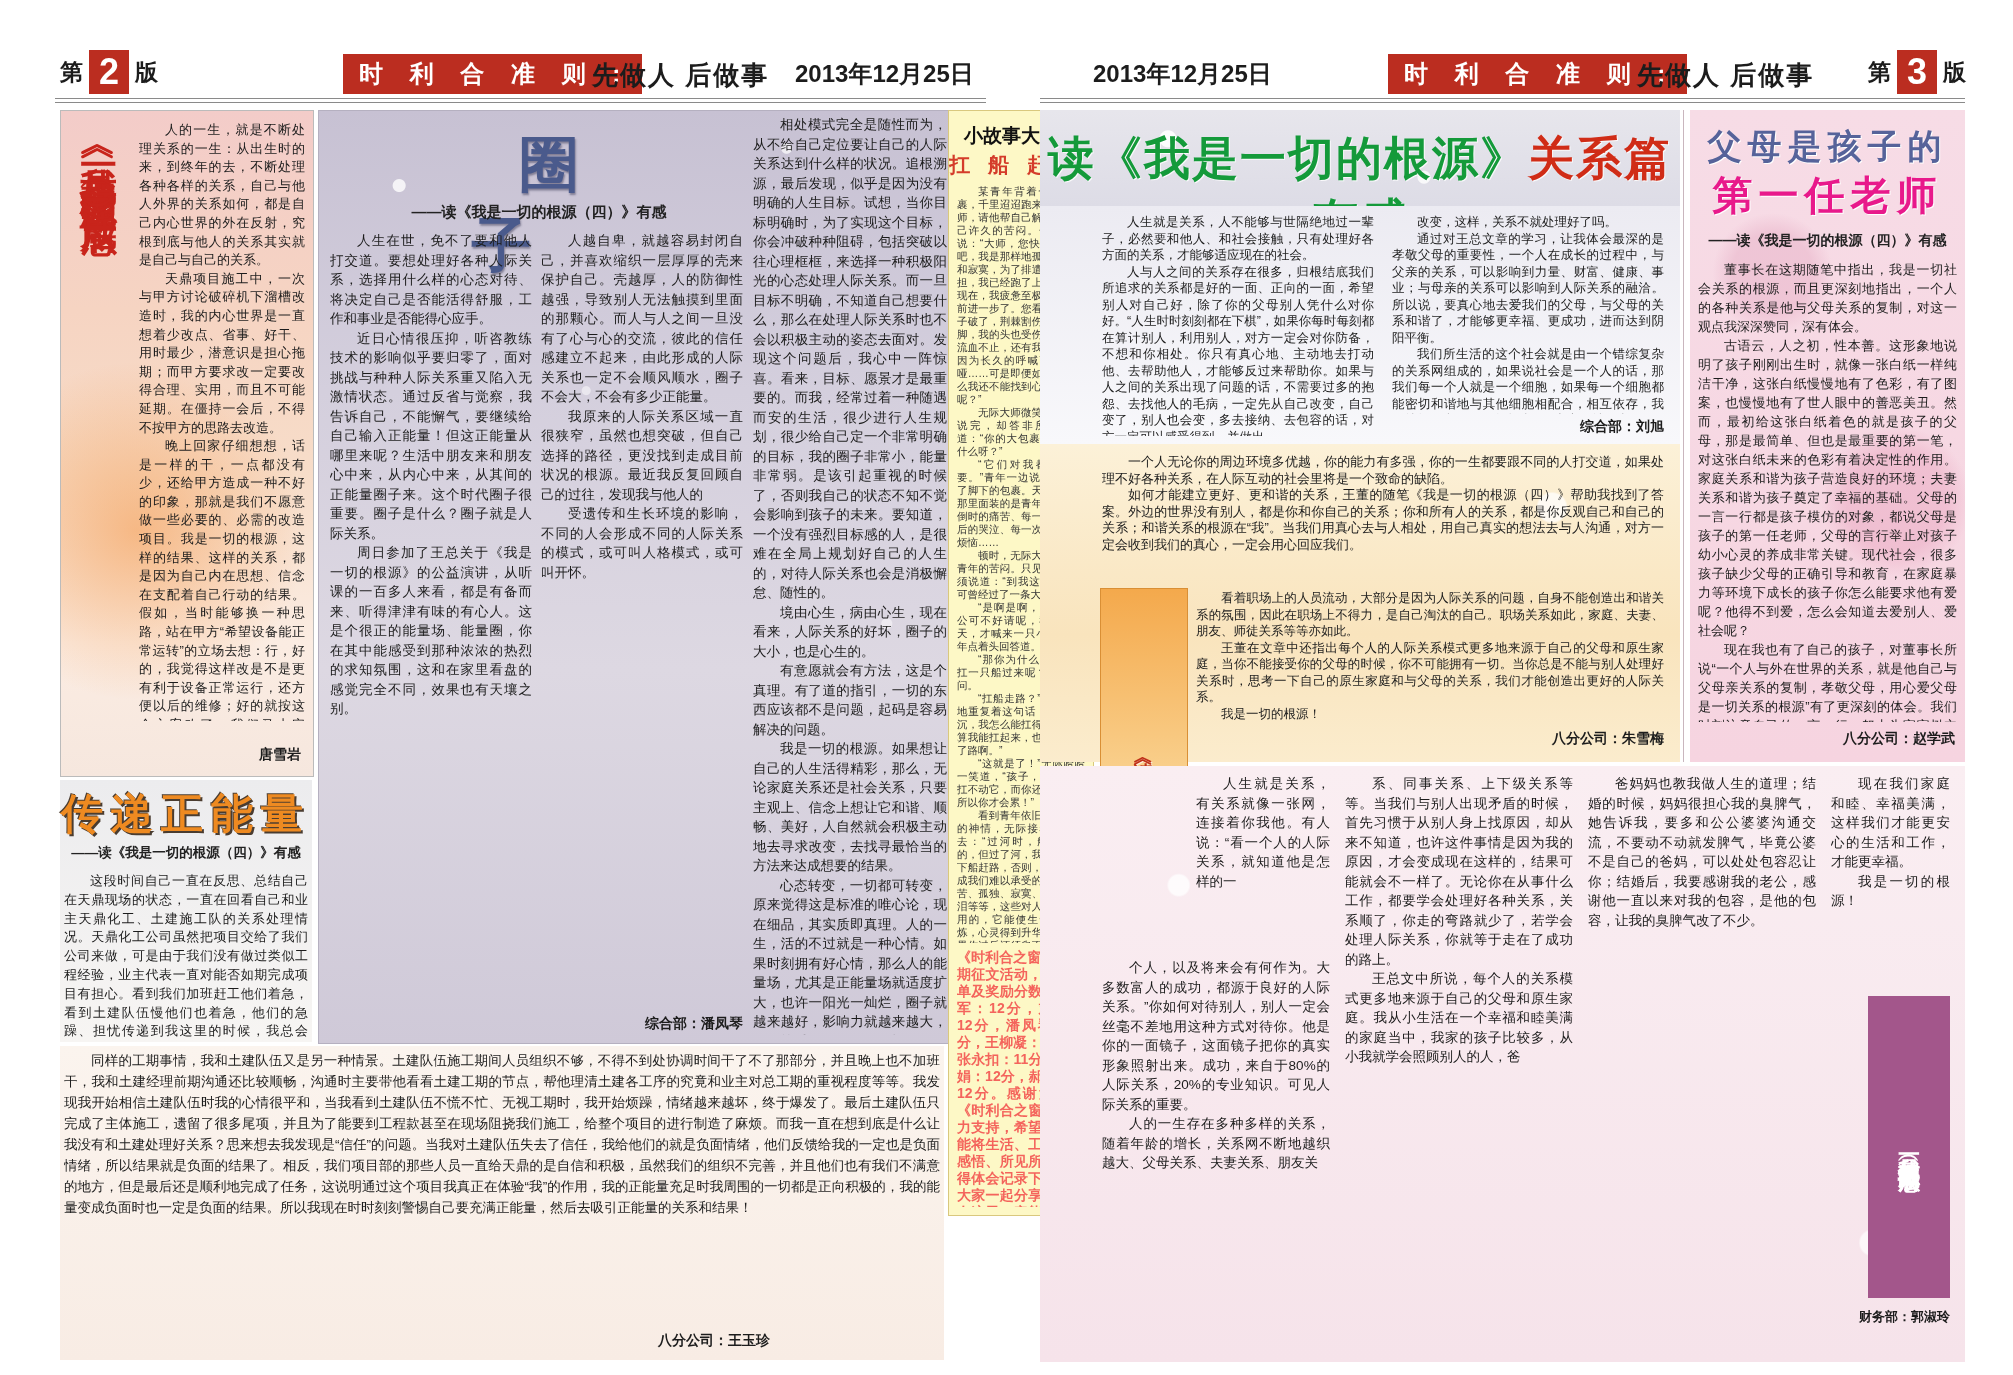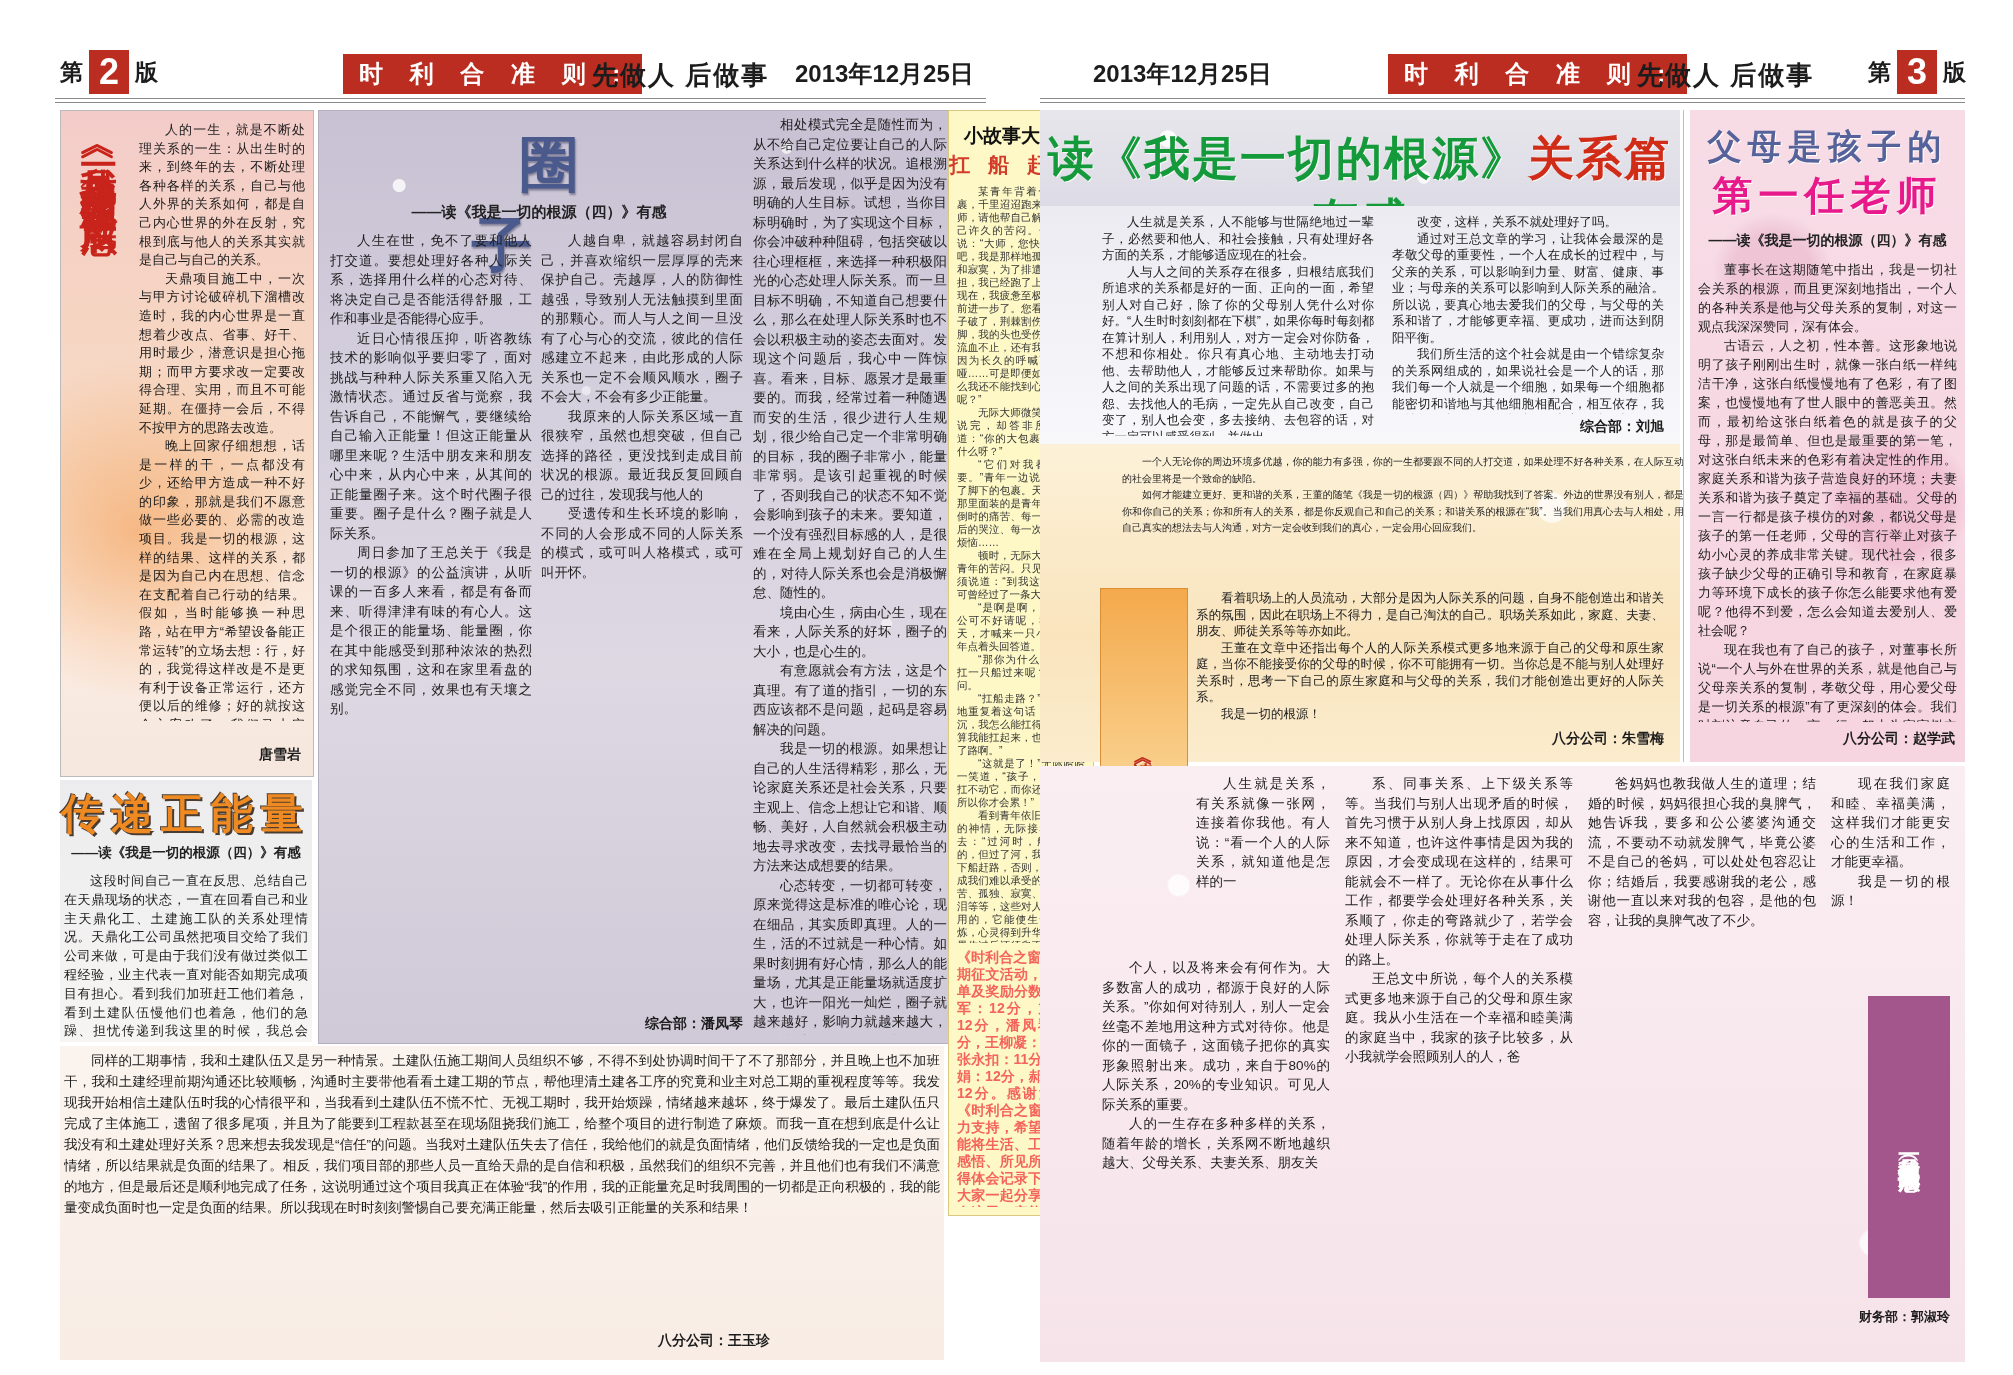--- a/index.html
+++ b/index.html
@@ -184,21 +184,21 @@
     </div>
   <div class="abs qz-col" style="left:352px;top:8px;width:272px;height:200px;font-size:12.5px;line-height:16.5px;">
       <p class="para">改变，这样，关系不就处理好了吗。</p>
       <p class="para">通过对王总文章的学习，让我体会最深的是孝敬父母的重要性，一个人在成长的过程中，与父亲的关系，可以影响到力量、财富、健康、事业；与母亲的关系可以影响到人际关系的融洽。所以说，要真心地去爱我们的父母，与父母的关系和谐了，才能够更幸福、更成功，进而达到阴阳平衡。</p>
       <p class="para">我们所生活的这个社会就是由一个错综复杂的关系网组成的，如果说社会是一个人的话，那我们每一个人就是一个细胞，如果每一个细胞都能密切和谐地与其他细胞相配合，相互依存，我们就能够生活在一个和谐的、安定的社会中。</p>
     </div>
   <div class="abs byline" style="left:444px;top:212px;width:180px;">综合部：刘旭</div>
 </div>
 
 <div class="abs zhu-bg" style="left:1040px;top:444px;width:640px;height:318px;">
-  <div class="abs body-txt" style="left:62px;top:10px;width:562px;height:130px;font-size:10px;line-height:16.5px;margin-left:20px;">
+  <div class="abs body-txt" style="left:62px;top:10px;width:562px;height:130px;font-size:13px;line-height:16.5px;">
       <p class="para">一个人无论你的周边环境多优越，你的能力有多强，你的一生都要跟不同的人打交道，如果处理不好各种关系，在人际互动的社会里将是一个致命的缺陷。</p>
       <p class="para">如何才能建立更好、更和谐的关系，王董的随笔《我是一切的根源（四）》帮助我找到了答案。外边的世界没有别人，都是你和你自己的关系；你和所有人的关系，都是你反观自己和自己的关系；和谐关系的根源在“我”。当我们用真心去与人相处，用自己真实的想法去与人沟通，对方一定会收到我们的真心，一定会用心回应我们。</p>
     </div>
   <div class="abs body-txt" style="left:156px;top:146px;width:468px;height:134px;font-size:12.5px;line-height:16.5px;">
       <p class="para">看着职场上的人员流动，大部分是因为人际关系的问题，自身不能创造出和谐关系的氛围，因此在职场上不得力，是自己淘汰的自己。职场关系如此，家庭、夫妻、朋友、师徒关系等等亦如此。</p>
       <p class="para">王董在文章中还指出每个人的人际关系模式更多地来源于自己的父母和原生家庭，当你不能接受你的父母的时候，你不可能拥有一切。当你总是不能与别人处理好关系时，思考一下自己的原生家庭和与父母的关系，我们才能创造出更好的人际关系。</p>
       <p class="para">我是一切的根源！</p>
     </div>
   <div class="abs byline" style="left:444px;top:286px;width:180px;">八分公司：朱雪梅</div>
 </div>

